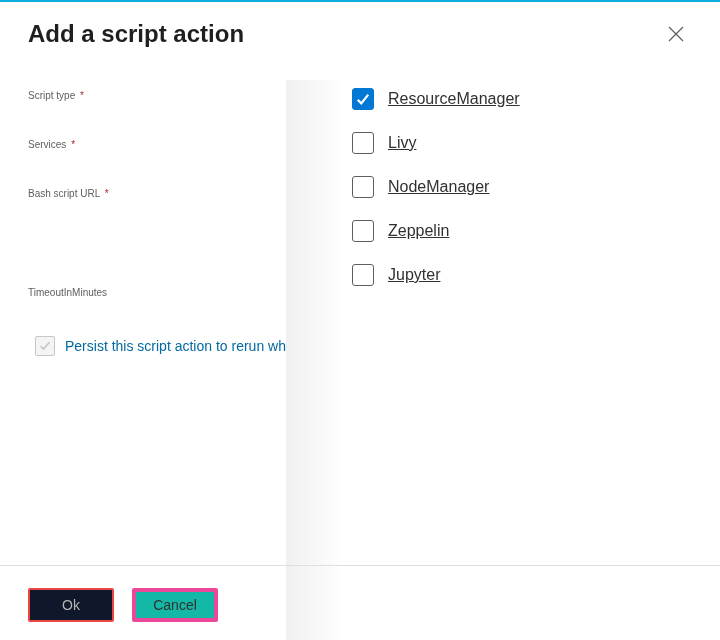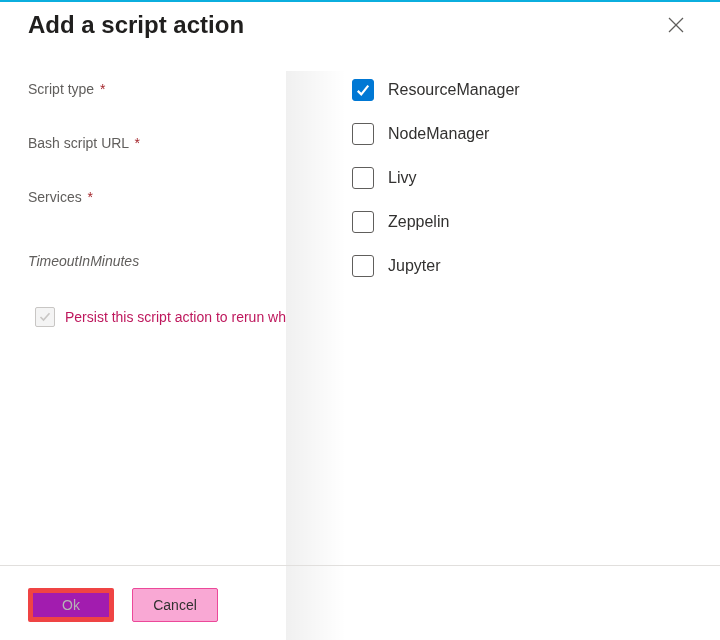--- a/index.html
+++ b/index.html
@@ -12,21 +12,21 @@
     overflow: hidden;
   }
   .top-accent { height: 2px; background: #0baede; }
   .blade {
     position: relative;
     width: 720px;
     height: 638px;
   }
   .header {
     display: flex; align-items: center; justify-content: space-between;
-    padding: 7px 28px 10px 28px;
+    padding: 16px 28px 10px 28px;
   }
   .title { font-size: 24px; font-weight: 600; color: #201f1e; }
   .close-btn {
     width: 32px; height: 32px;
     display: flex; align-items: center; justify-content: center;
     cursor: pointer;
     color: #605e5c;
   }
   .close-btn svg { width: 16px; height: 16px; }
 
@@ -36,35 +36,36 @@
   }
 
   .left-col {
     width: 340px;
     padding: 30px 0 0 28px;
     position: relative;
   }
   .right-col {
     flex: 1;
     padding: 28px 0 0 12px;
+    text-decoration: underline;
   }
 
   .field-label {
-    font-size: 14px;
+    font-size: 10px;
     color: #605e5c;
     margin-bottom: 38px;
   }
   .field-label .req { color: #a4262c; margin-left: 2px; }
 
-  .gap-lg { margin-top: 48px; font-style: italic; }
+  .gap-lg { margin-top: 88px; }
 
   .persist-row {
     display: flex; align-items: center;
     margin-top: 32px;
-    color: #be185d;
+    color: #0369a1;
     font-size: 14px;
     padding-left: 7px;
   }
   .persist-row .cb {
     width: 20px; height: 20px;
     border: 1px solid #c8c6c4;
     border-radius: 2px;
     background: #f4f4f4;
     margin-right: 10px;
     display:flex; align-items:center; justify-content:center;
@@ -89,27 +90,27 @@
   .btn {
     height: 34px;
     min-width: 86px;
     padding: 0 14px;
     font-size: 14px;
     border-radius: 2px;
     display:flex; align-items:center; justify-content:center;
     cursor:pointer;
   }
   .btn-disabled {
-    border: 5px solid #ef4444;
-    background: #a21caf;
+    border: 2px solid #ef4444;
+    background: #0f172a;
     color: #b5b5b5;
   }
   .btn-secondary {
-    border: 1px solid #ec4899;
-    background: #f9a8d4;
+    border: 4px solid #ec4899;
+    background: #14b8a6;
     color: #323130;
   }
 
   
   .left-col::after{
     content:"";
     position:absolute;
     top:20px; bottom:-70px;
     right:-6px;
     width:60px;
@@ -166,26 +167,26 @@
 
     <div class="left-col">
 
       <div class="field-label">
         <span>Script type</span>
         <span class="req">*</span>
       </div>
 
 
       <div class="field-label">
+        <span>Services</span>
+        <span class="req">*</span>
+      </div>
+
+      <div class="field-label">
         <span>Bash script URL</span>
-        <span class="req">*</span>
-      </div>
-
-      <div class="field-label">
-        <span>Services</span>
         <span class="req">*</span>
       </div>
 
 
       <div class="field-label gap-lg">
         <span>TimeoutInMinutes</span>
       </div>
 
       <div class="persist-row">
         <div class="cb">
@@ -203,25 +204,25 @@
     <div class="svc-item">
           <div class="svc-cb checked">
             <svg viewBox="0 0 16 16" fill="none" stroke="#fff" stroke-width="2.5">
               <polyline points="2,9 6,13 14,3"></polyline>
             </svg>
           </div>
           <span class="svc-label">ResourceManager</span>
         </div>
         <div class="svc-item">
           <div class="svc-cb"></div>
+          <span class="svc-label">Livy</span>
+        </div>
+        <div class="svc-item">
+          <div class="svc-cb"></div>
           <span class="svc-label">NodeManager</span>
-        </div>
-        <div class="svc-item">
-          <div class="svc-cb"></div>
-          <span class="svc-label">Livy</span>
         </div>
         <div class="svc-item">
           <div class="svc-cb"></div>
           <span class="svc-label">Zeppelin</span>
         </div>
         <div class="svc-item">
           <div class="svc-cb"></div>
           <span class="svc-label">Jupyter</span>
         </div>
       </div>

